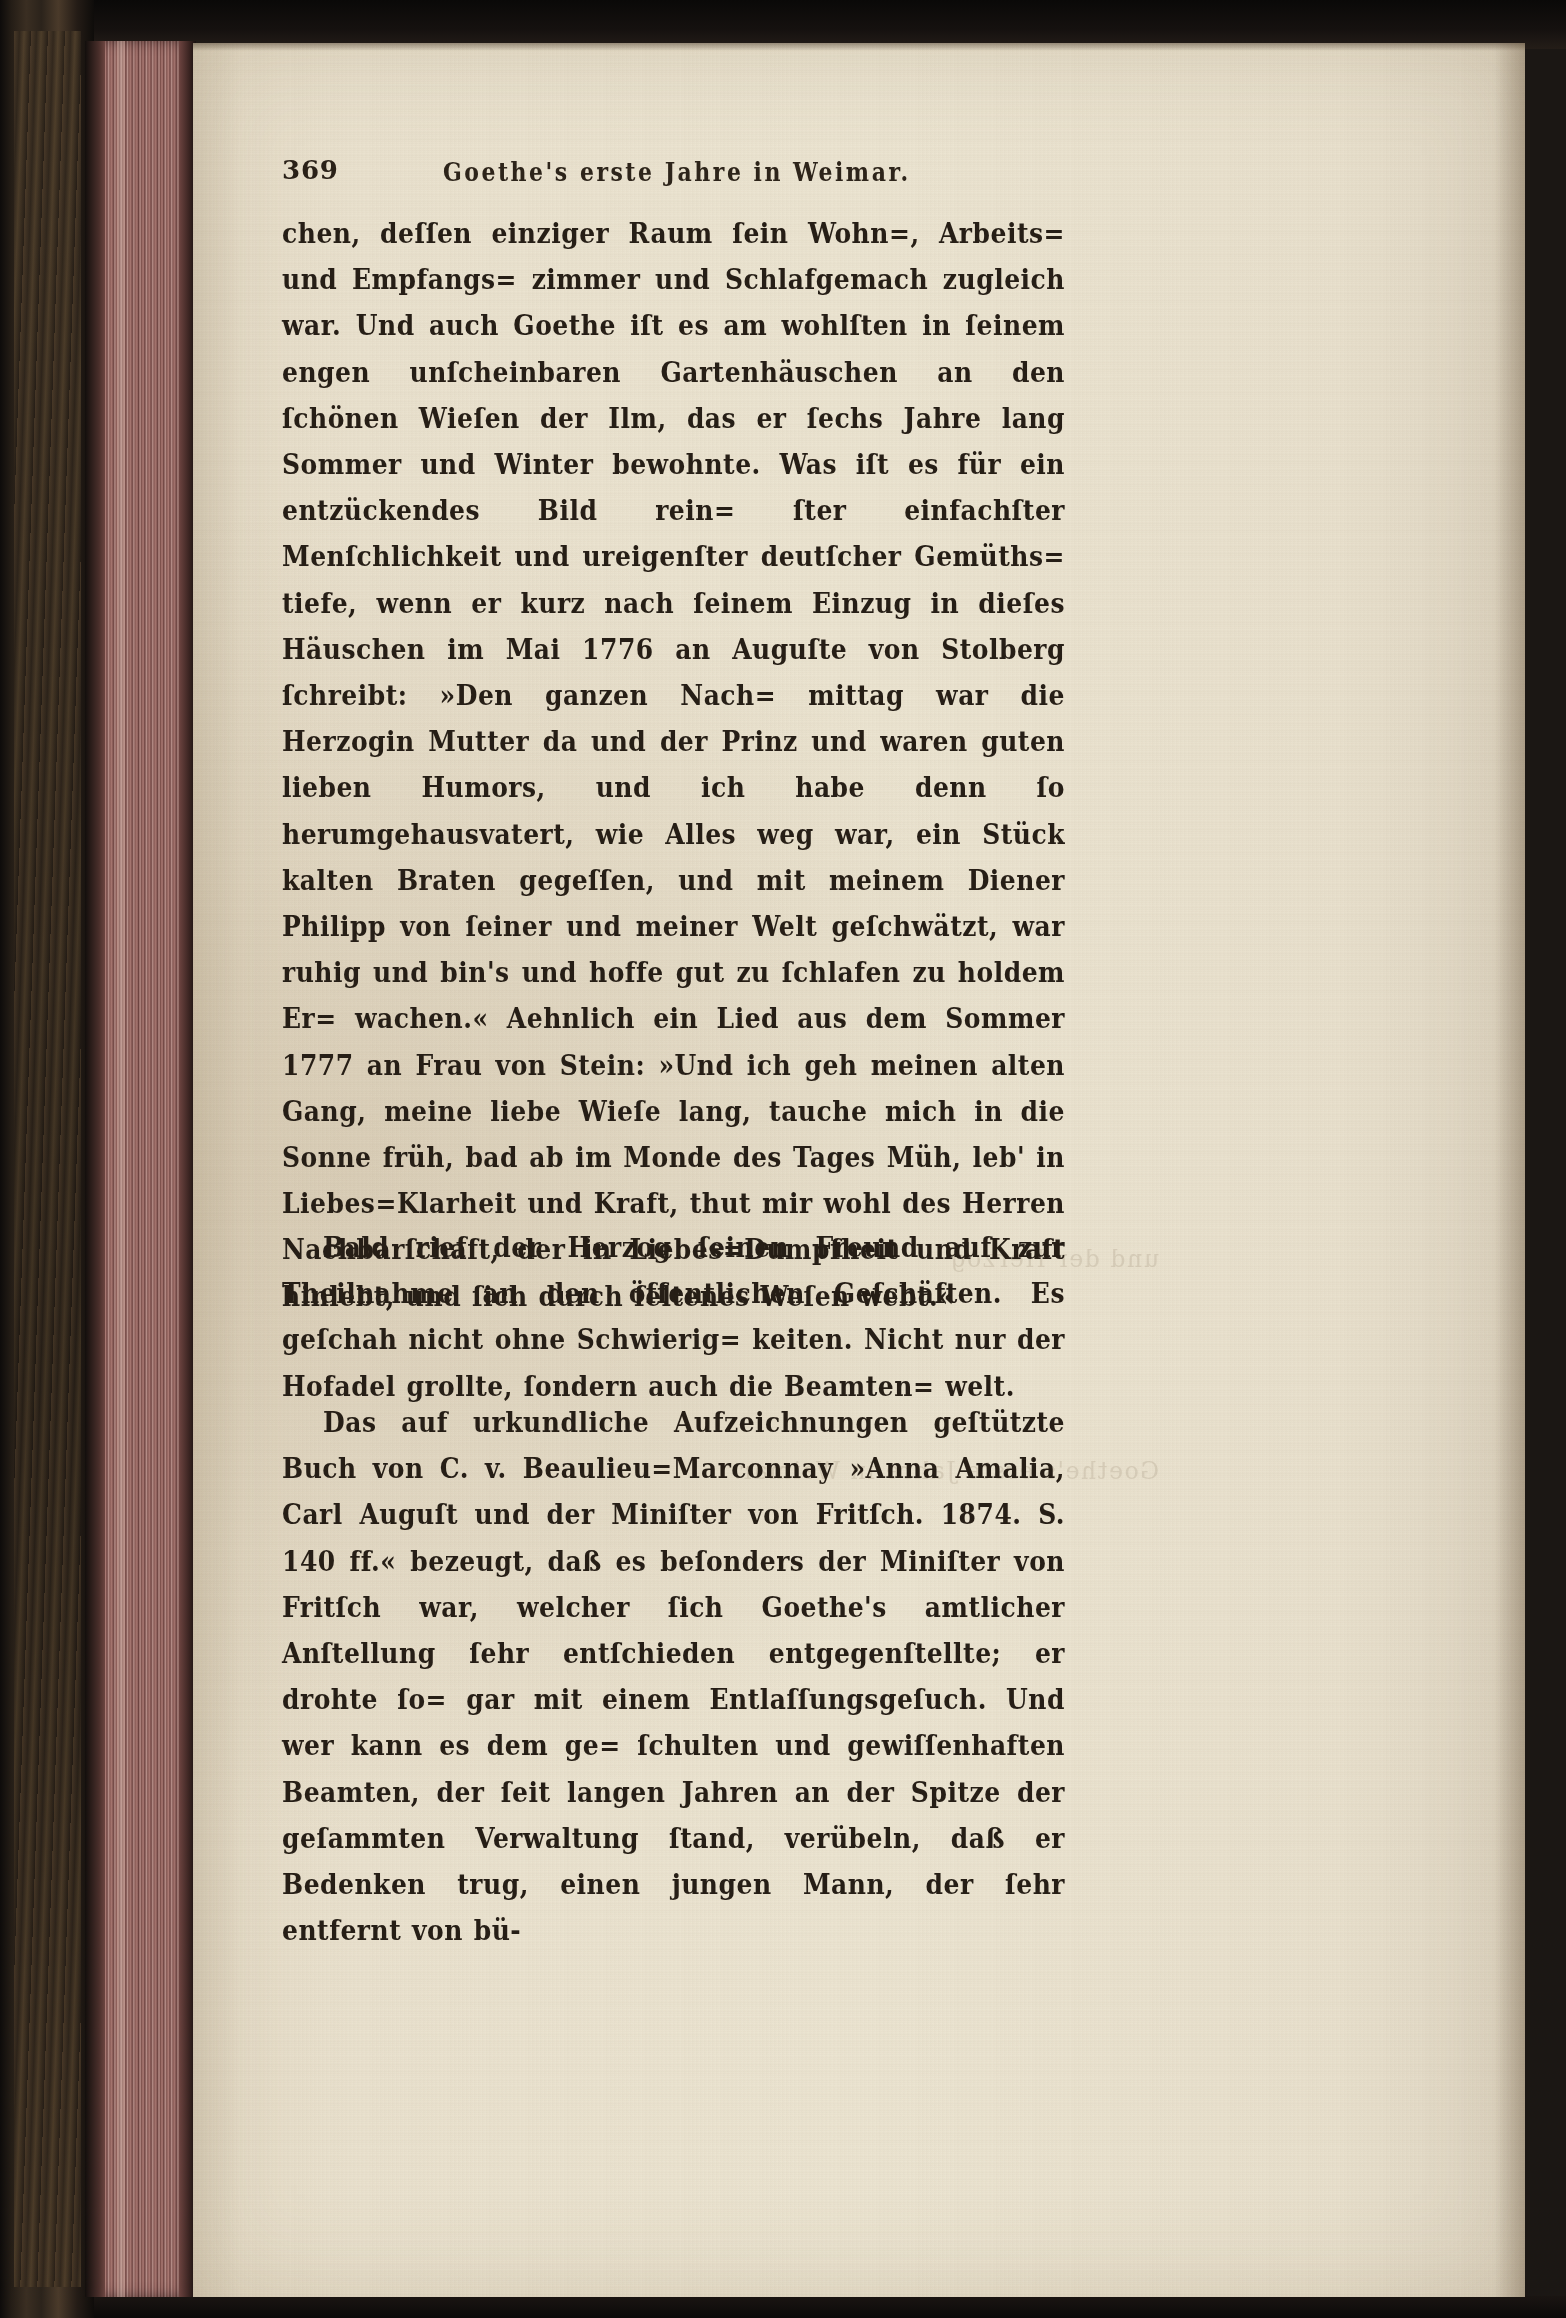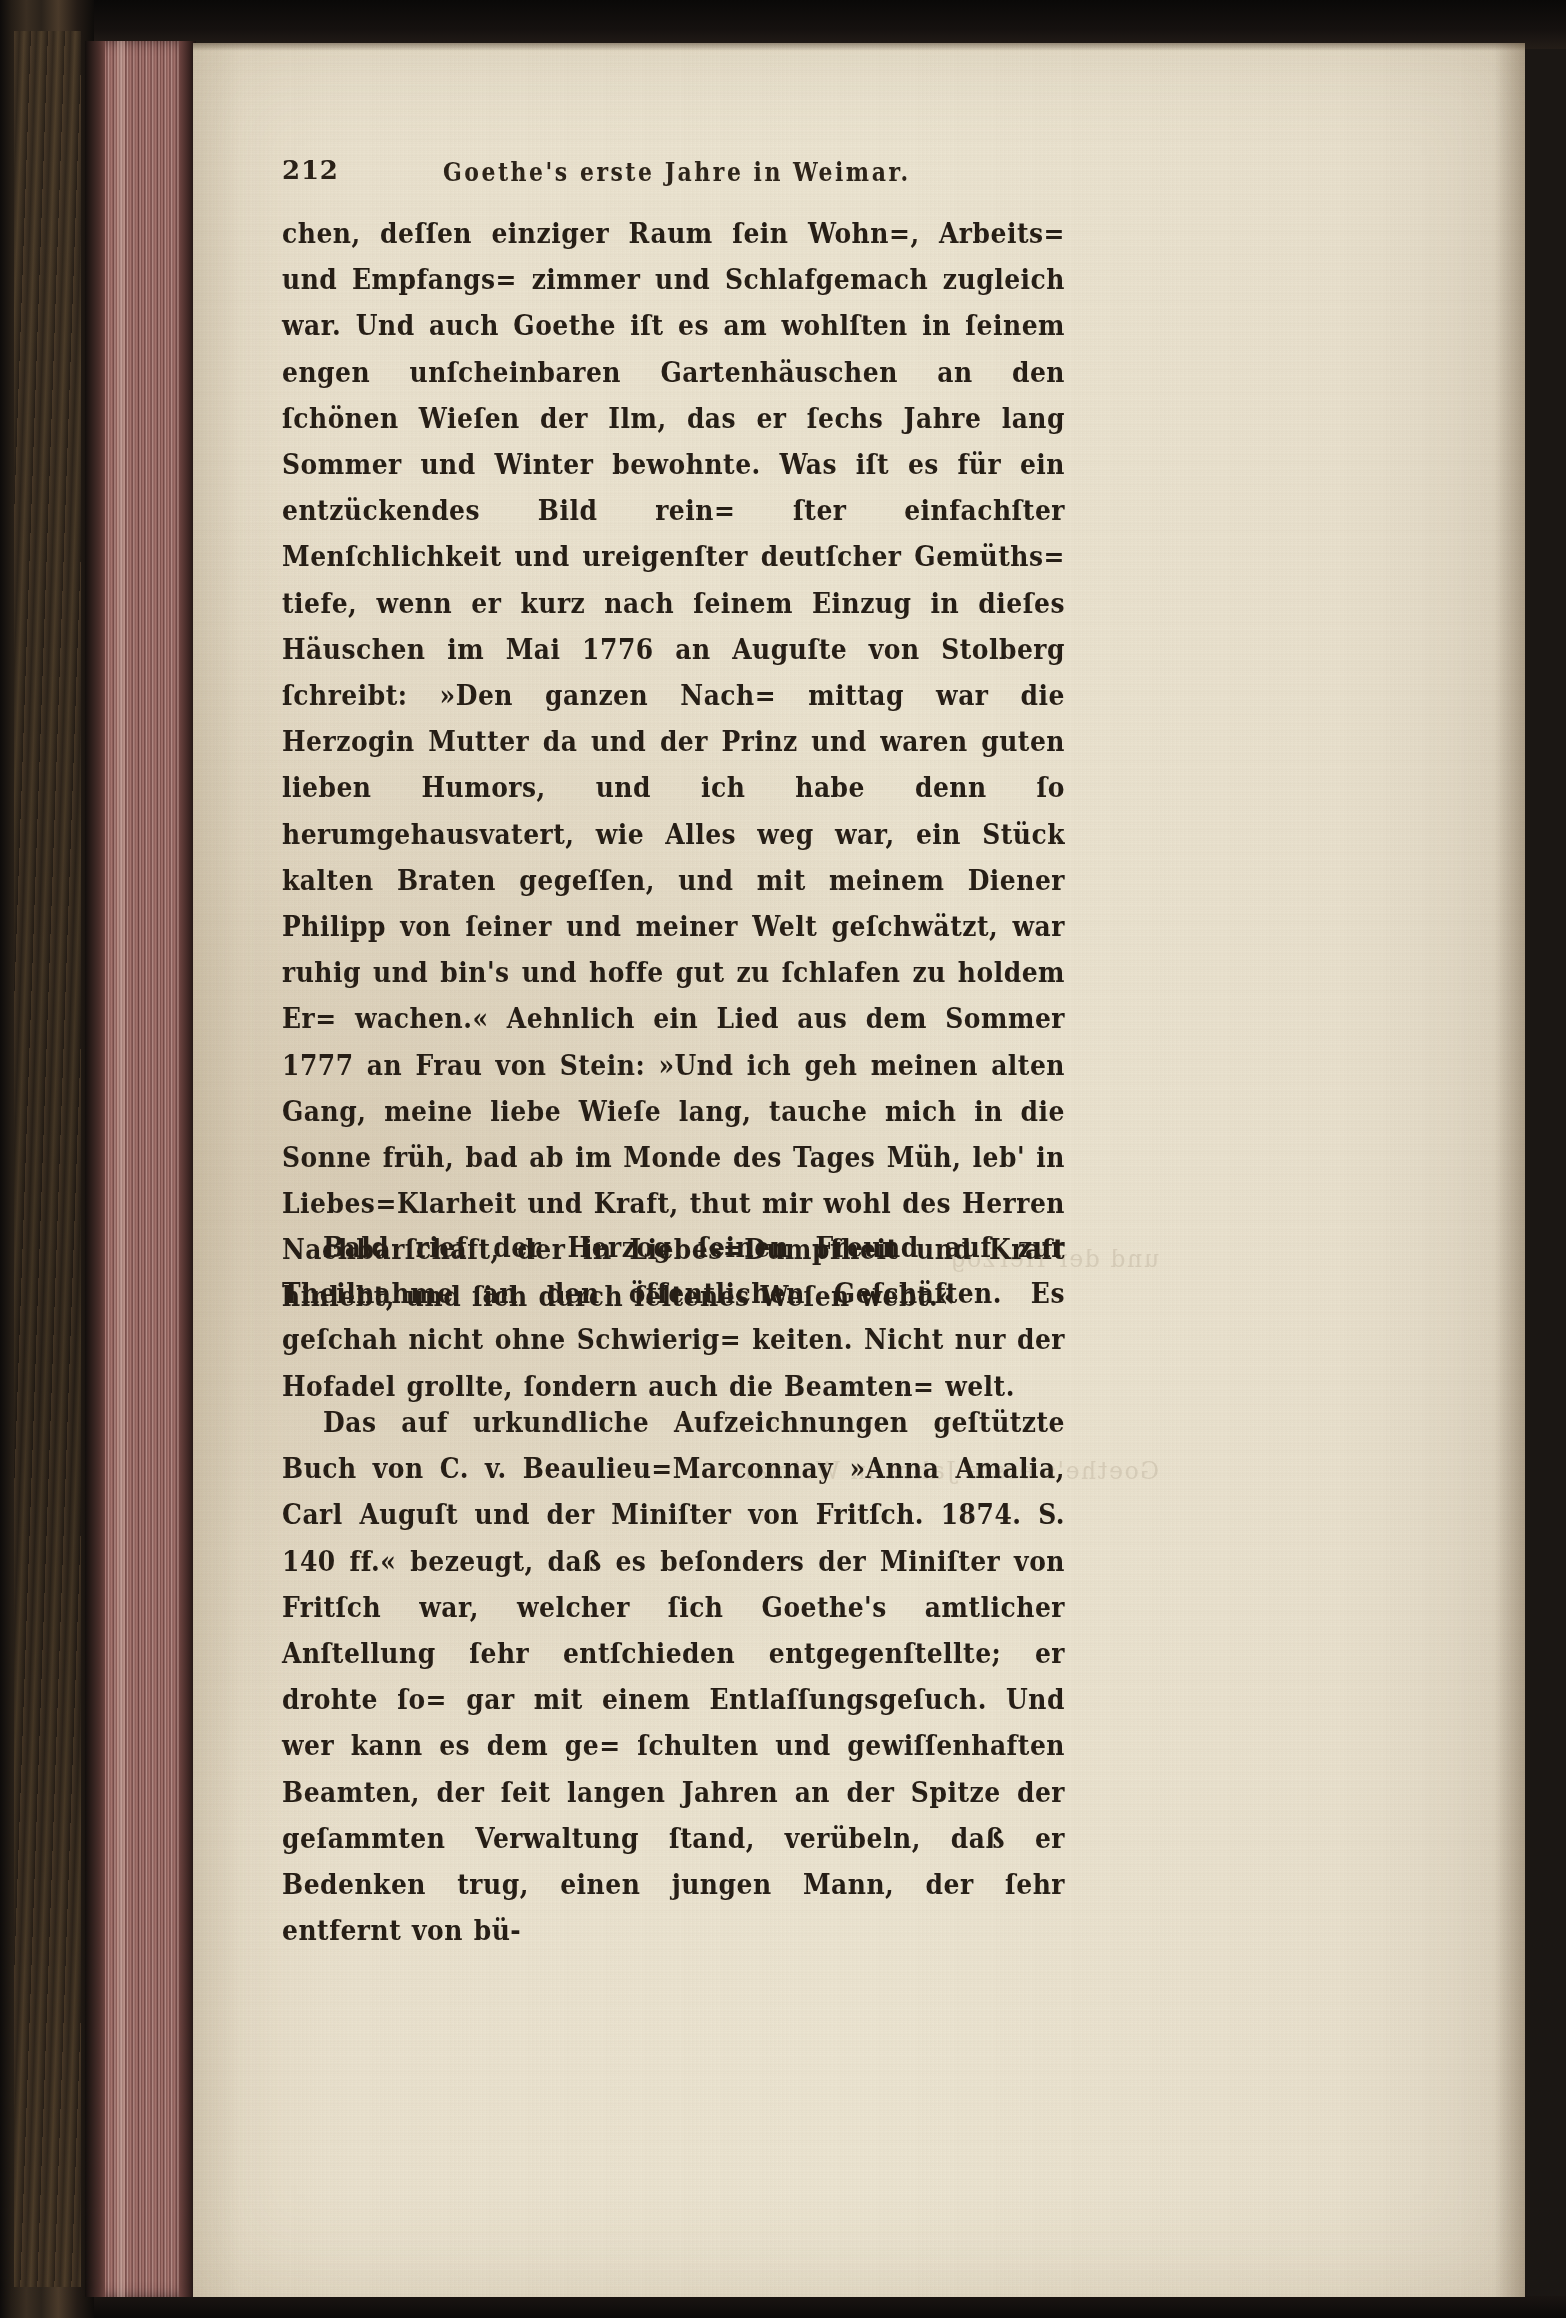--- a/index.html
+++ b/index.html
@@ -211,21 +211,21 @@
     <div class="page-topedge"></div>
     <div class="page-rightedge"></div>
   </div>
 
   <div class="bleed" style="top:1245px;">und der Herzog</div>
   <div class="bleed" style="top:1457px;">Goethe's erste Jahre in Weimar.</div>
 
   <div class="textblock">
 
     <div class="running-head">
-      <div class="folio">212</div>
+      <div class="folio">369</div>
       <div class="head-title">Goethe's erste Jahre in Weimar.</div>
     </div>
 
     <p class="para">chen, deſſen einziger Raum ſein Wohn=, Arbeits= und Empfangs= zimmer und Schlafgemach zugleich war. Und auch Goethe iſt es am wohlſten in ſeinem engen unſcheinbaren Gartenhäuschen an den ſchönen Wieſen der Ilm, das er ſechs Jahre lang Sommer und Winter bewohnte. Was iſt es für ein entzückendes Bild rein= ſter einfachſter Menſchlichkeit und ureigenſter deutſcher Gemüths= tiefe, wenn er kurz nach ſeinem Einzug in dieſes Häuschen im Mai 1776 an Auguſte von Stolberg ſchreibt: »Den ganzen Nach= mittag war die Herzogin Mutter da und der Prinz und waren guten lieben Humors, und ich habe denn ſo herumgehausvatert, wie Alles weg war, ein Stück kalten Braten gegeſſen, und mit meinem Diener Philipp von ſeiner und meiner Welt geſchwätzt, war ruhig und bin's und hoffe gut zu ſchlafen zu holdem Er= wachen.« Aehnlich ein Lied aus dem Sommer 1777 an Frau von Stein: »Und ich geh meinen alten Gang, meine liebe Wieſe lang, tauche mich in die Sonne früh, bad ab im Monde des Tages Müh, leb' in Liebes=Klarheit und Kraft, thut mir wohl des Herren Nachbarſchaft, der in Liebes=Dumpfheit und Kraft hinlebt, und ſich durch ſeltenes Weſen webt.«</p>
     <p class="para indent">Bald rief der Herzog ſeinen Freund auf zur Theilnahme an den öffentlichen Geſchäften. Es geſchah nicht ohne Schwierig= keiten. Nicht nur der Hofadel grollte, ſondern auch die Beamten= welt.</p>
     <p class="para indent">Das auf urkundliche Aufzeichnungen geſtützte Buch von C. v. Beaulieu=Marconnay »Anna Amalia, Carl Auguſt und der Miniſter von Fritſch. 1874. S. 140 ff.« bezeugt, daß es beſonders der Miniſter von Fritſch war, welcher ſich Goethe's amtlicher Anſtellung ſehr entſchieden entgegenſtellte; er drohte ſo= gar mit einem Entlaſſungsgeſuch. Und wer kann es dem ge= ſchulten und gewiſſenhaften Beamten, der ſeit langen Jahren an der Spitze der geſammten Verwaltung ſtand, verübeln, daß er Bedenken trug, einen jungen Mann, der ſehr entfernt von bü-</p>
 
   </div>
 
 </div>

